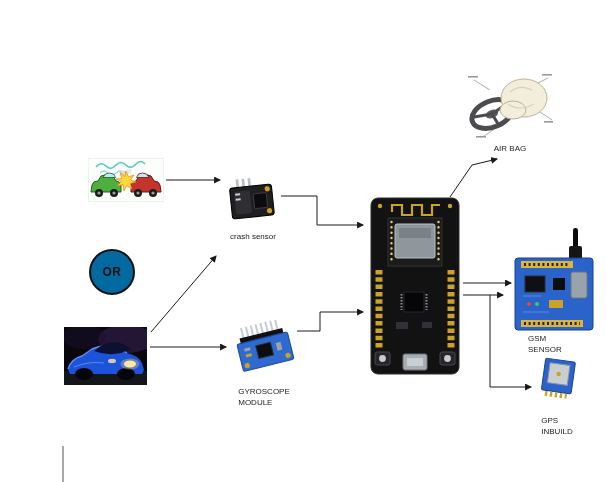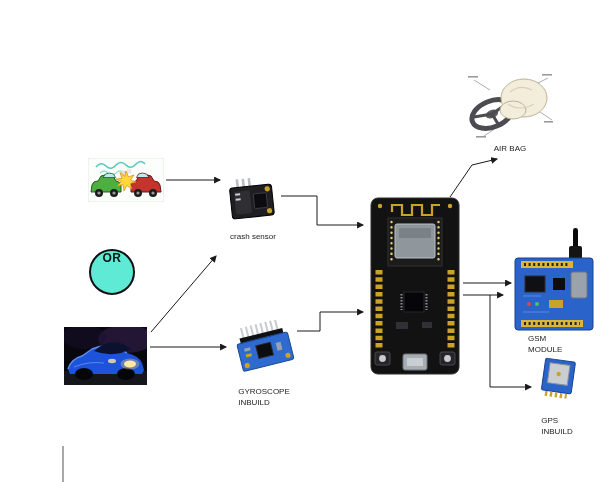--- a/index.html
+++ b/index.html
@@ -13,22 +13,22 @@
   .connectors { position:absolute; left:0; top:0; pointer-events:none; }
   .label {
     position:absolute;
     font-size:8px; line-height:1.35; color:#1c1c1c;
     white-space:pre-line; text-align:left;
     transform:translateX(-50%);
   }
   .or-circle {
     position:absolute; width:46px; height:46px;
     border:2px solid #111; border-radius:50%;
-    background:#5eead4;
-    display:flex; justify-content:center;
+    background:#0369a1;
+    display:flex; align-items:center; justify-content:center;
     font-weight:bold; font-size:12px; letter-spacing:0.5px; color:#111;
   }
 </style>
 </head>
 <body>
 
 <div class="canvas">
 
   <svg class="connectors" width="606" height="482" viewBox="0 0 606 482">
     <defs>
@@ -133,21 +133,21 @@
         <circle cx="11" cy="41" r="2.6" fill="#c9a227"></circle>
         <circle cx="53" cy="41" r="2.6" fill="#c9a227"></circle>
         <rect x="24" y="24" width="15" height="13" fill="#0d0d10" stroke="#2a2a30"></rect>
         <rect x="12" y="24" width="6" height="3" fill="#9aa3ab"></rect>
         <rect x="12" y="30" width="6" height="3" fill="#c9a227"></rect>
         <rect x="44" y="26" width="5" height="8" fill="#9aa3ab"></rect>
       </g>
     </svg>
   </div>
   <div class="label" style="left:264px; top:387px;">GYROSCOPE
-INBUILD</div>
+MODULE</div>
 
   <div class="abs" style="left:368px; top:196px;">
     <svg width="94" height="180" viewBox="0 0 94 180">
       <rect x="3" y="2" width="88" height="176" rx="7" fill="#121212" stroke="#2e2e2e"></rect>
       <path d="M24,16 v-7 h10 v10 h10 v-10 h10 v10 h10 v-10 h8" fill="none" stroke="#c9a227" stroke-width="2.2"></path>
       <circle cx="12" cy="10" r="2.2" fill="#c9a227"></circle>
       <circle cx="82" cy="10" r="2.2" fill="#c9a227"></circle>
       <rect x="20" y="22" width="54" height="48" fill="#1b1b1b" stroke="#333"></rect>
       <rect x="27" y="28" width="40" height="34" rx="2" fill="#8f969c" stroke="#b9c0c6"></rect>
       <rect x="31" y="32" width="32" height="10" fill="#7a8187"></rect>
@@ -211,21 +211,21 @@
       <line x1="11" y1="95.5" x2="67" y2="95.5" stroke="#222" stroke-width="3" stroke-dasharray="2 2.6"></line>
       <rect x="12" y="48" width="20" height="16" fill="#101014" stroke="#2c2c34"></rect>
       <rect x="40" y="50" width="12" height="12" fill="#0d0d10"></rect>
       <rect x="58" y="44" width="16" height="26" rx="2" fill="#9aa3ab" stroke="#6f767c"></rect>
       <circle cx="16" cy="76" r="2" fill="#e0493c"></circle>
       <circle cx="24" cy="76" r="2" fill="#49c45e"></circle>
       <rect x="36" y="72" width="14" height="8" fill="#c9a227"></rect>
       <path d="M10,68 h18 M10,84 h26" stroke="#5b8ae0" stroke-width="1"></path>
     </svg>
   </div>
-  <div class="label" style="left:554px; top:334px;">GSM MODULE</div>
+  <div class="label" style="left:554px; top:334px;">GSM SENSOR</div>
 
   <div class="abs" style="left:538px; top:354px;">
     <svg width="40" height="50" viewBox="0 0 40 50">
       <g transform="rotate(8 20 25)">
         <rect x="5" y="6" width="30" height="32" rx="2" fill="#2a63c9" stroke="#16428f"></rect>
         <rect x="10" y="10" width="20" height="20" fill="#c9ced3" stroke="#8d949a"></rect>
         <circle cx="20" cy="20" r="2.2" fill="#c9a227"></circle>
         <line x1="9" y1="41" x2="31" y2="41" stroke="#c9a227" stroke-width="5" stroke-dasharray="2.4 2.6"></line>
       </g>
     </svg>

